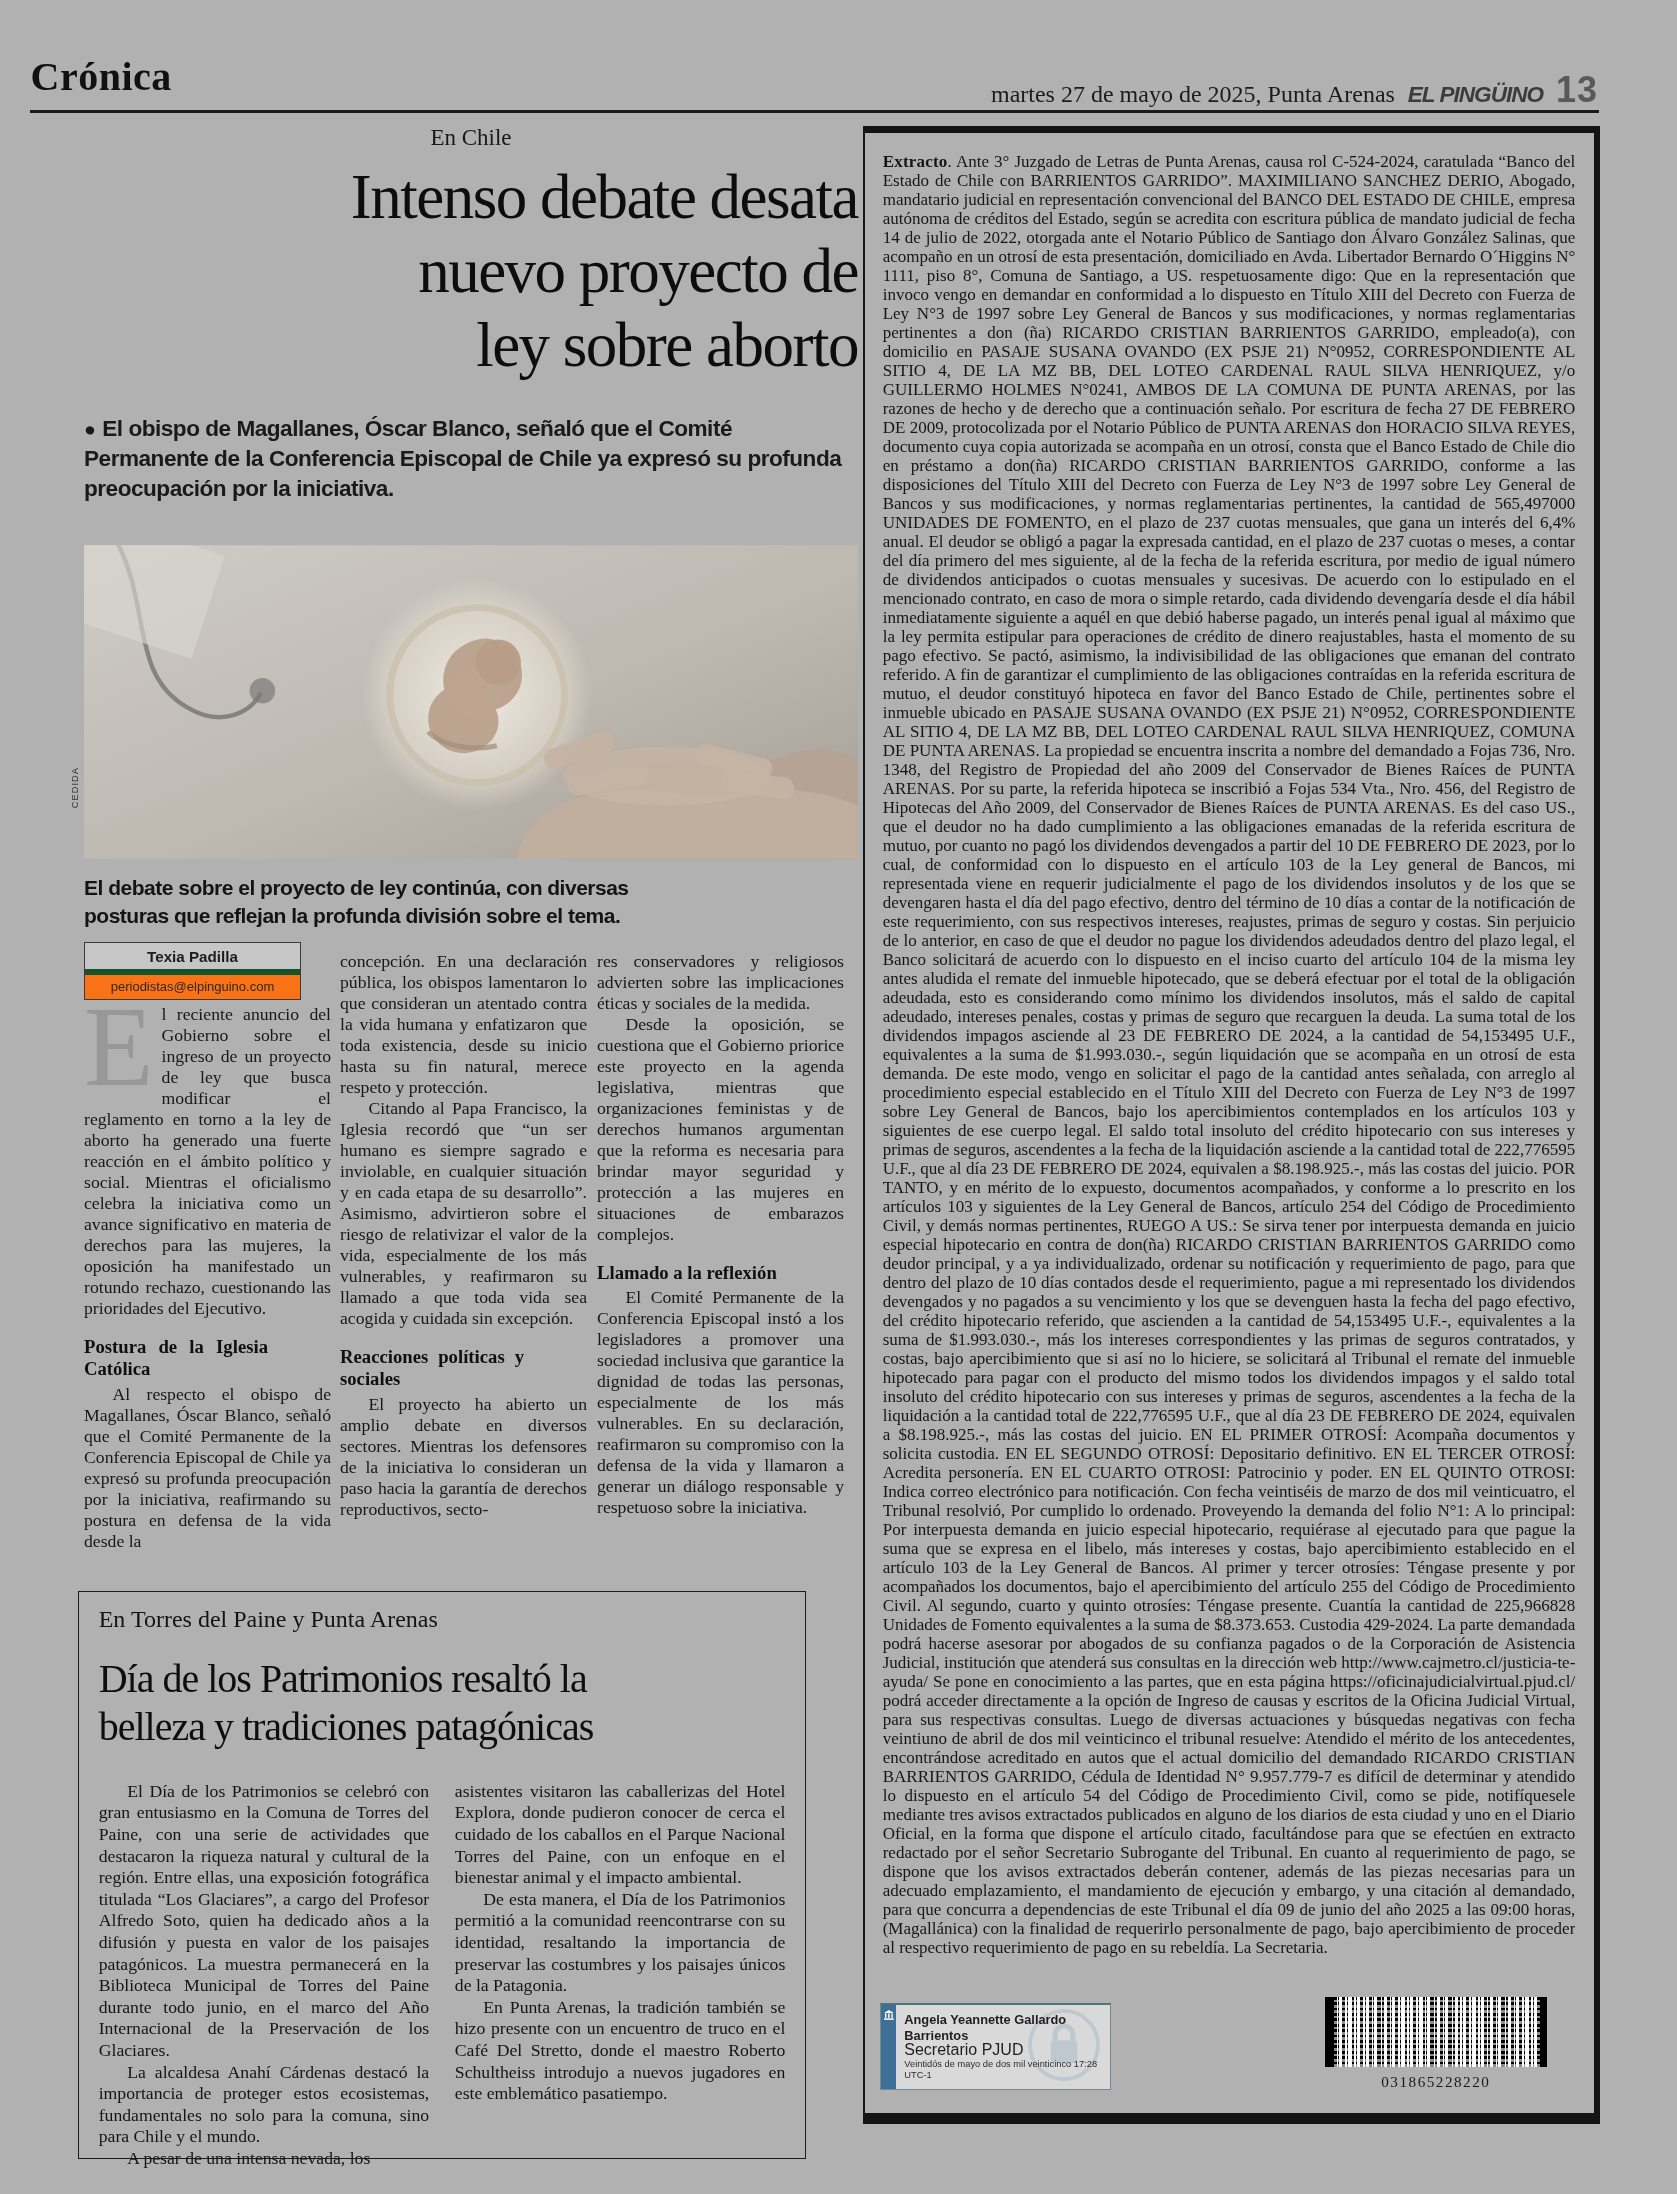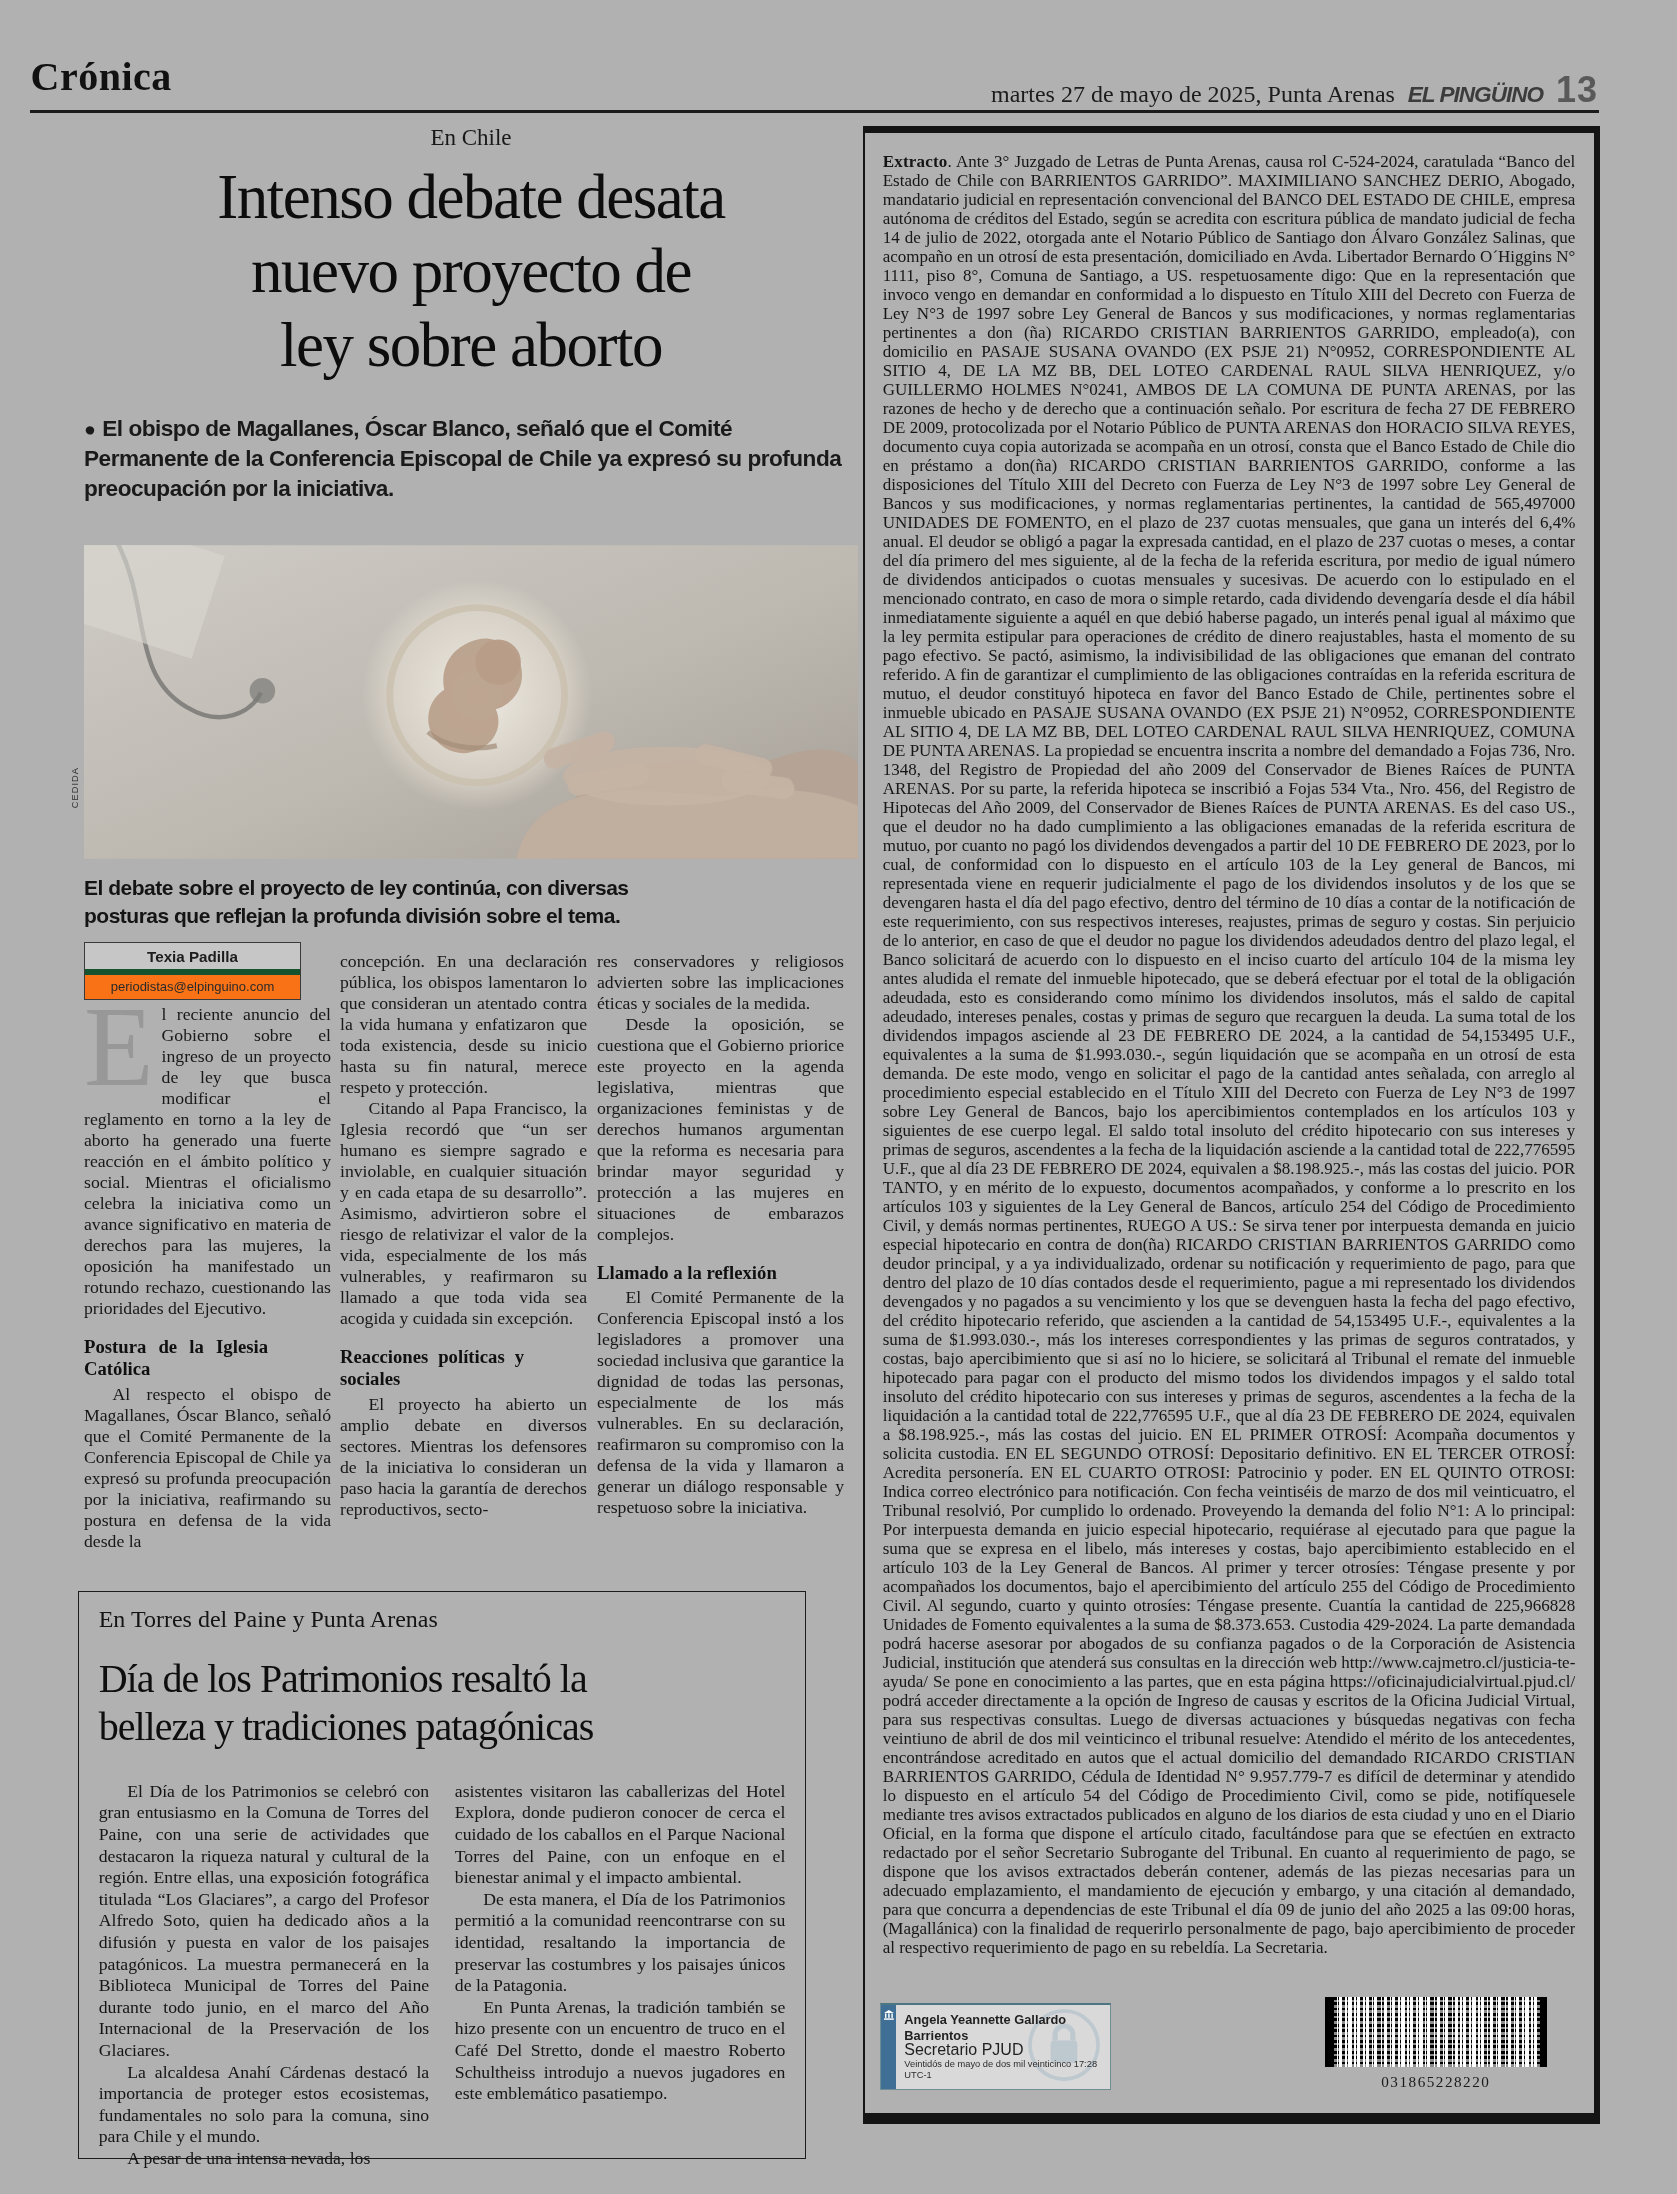--- a/index.html
+++ b/index.html
@@ -13,21 +13,21 @@
   .hdr-section{position:absolute;left:30.5px;top:53px;font-size:40px;font-weight:bold;letter-spacing:0.5px;color:#111;}
   .hdr-right{position:absolute;right:79px;top:69px;display:flex;align-items:baseline;gap:12.8px;}
   .hdr-date{font-size:24px;color:#1c1c1c;}
   .hdr-logo{font-family:"Liberation Sans",sans-serif;font-style:italic;font-weight:bold;font-size:22.6px;letter-spacing:-1px;color:#3c3c3c;}
   .hdr-pageno{font-family:"Liberation Sans",sans-serif;font-weight:bold;font-size:36px;color:#595959;letter-spacing:1px;}
   .hdr-rule{position:absolute;left:29.5px;right:78px;top:110px;height:2.9px;background:#1b1b1b;}
 
   
   .main-art{position:absolute;left:84px;top:125px;width:774px;}
   .kicker{font-size:23px;text-align:center;color:#181818;}
-  .headline{margin-top:8.8px;text-align:center;font-size:63px;line-height:74px;letter-spacing:-1.5px;color:#0d0d0d;}
+  .headline{margin-top:8.8px;text-align:right;font-size:63px;line-height:74px;letter-spacing:-1.5px;color:#0d0d0d;}
   .subhead{margin-top:32px;font-family:"Liberation Sans",sans-serif;font-weight:bold;letter-spacing:-0.5px;
            font-size:22.6px;line-height:30px;color:#1a1a1a;max-width:816px;}
   .subhead .dot{font-size:19.7px;margin-right:6.9px;}
   .photo-wrap{position:absolute;left:84px;top:545px;width:774px;height:314px;}
   .photo-credit{position:absolute;left:70px;top:767px;writing-mode:vertical-rl;transform:rotate(180deg);
     font-family:"Liberation Sans",sans-serif;font-size:9.3px;letter-spacing:1px;color:#2e2e2e;}
   .caption{position:absolute;left:84px;top:874px;width:619px;font-family:"Liberation Sans",sans-serif;
     font-weight:bold;letter-spacing:-0.5px;font-size:21px;line-height:27.5px;color:#141414;}
 
   .byline-box{position:absolute;left:84px;top:942px;width:215px;border:1.5px solid #3a3a3a;background:#c6c6c6;}

